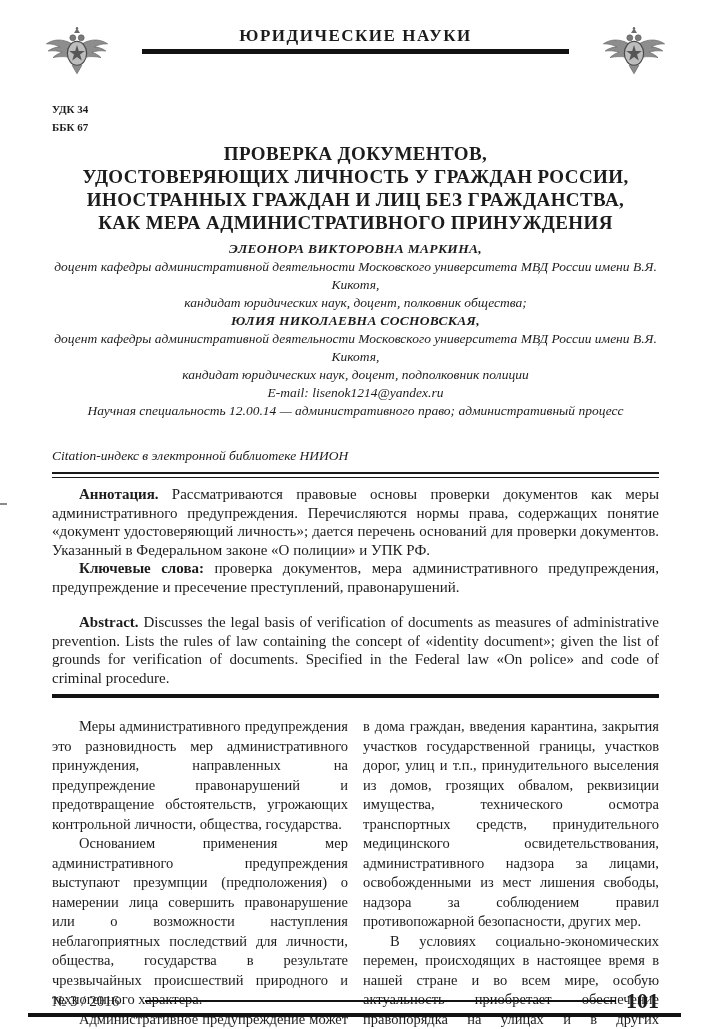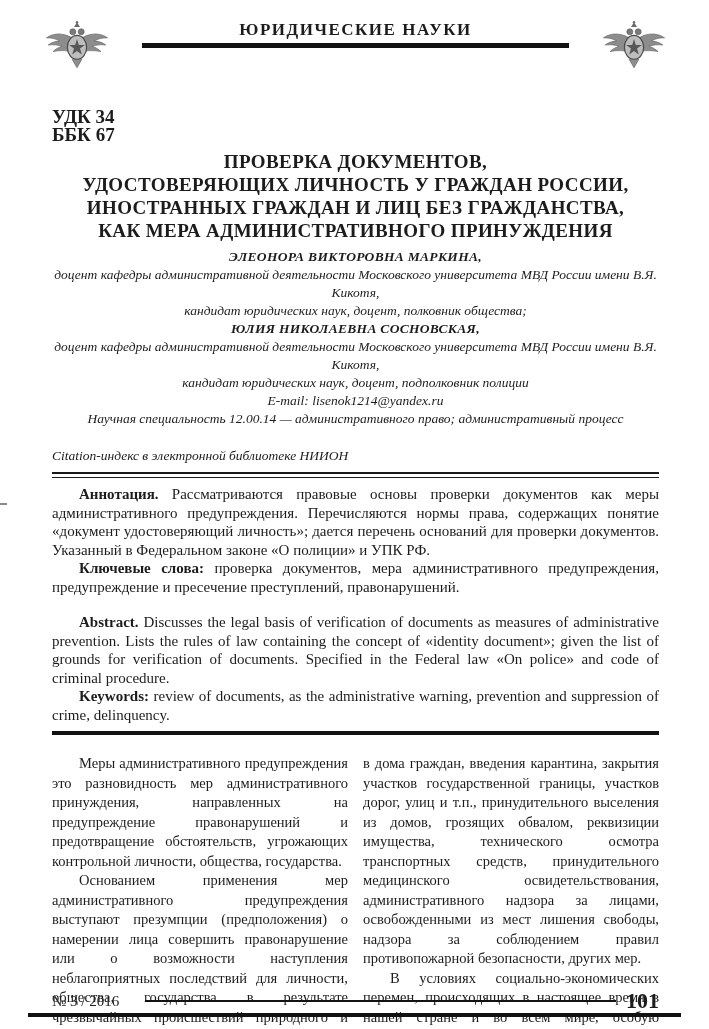--- a/index.html
+++ b/index.html
@@ -7,34 +7,34 @@
     position:relative;
     width:709px; height:1029px;
     box-sizing:border-box;
     padding:12px 50px 0 52px;
     background:#ffffff;
     font-family:"Liberation Serif", serif;
     color:#1c1c1c;
     overflow:hidden;
   }
   
-  .hdr { display:flex; align-items:flex-start; margin:2px -8px;gap:32px; }
+  .hdr { display:flex; align-items:flex-start; margin:8px -8px;gap:32px; }
   .emblem { flex:0 0 auto; width:66px; height:62px; }
   .hdr-center { flex:1 1 auto; display:flex; flex-direction:column; align-items:center; margin-top:6px; }
   .hdr-title { font-weight:bold; font-size:17px; letter-spacing:1.5px; line-height:20px; white-space:nowrap; }
   .hdr-rule { width:100%; height:5px; background:#121212; margin-top:3px; }
   
-  .classifiers { margin-top:32px; font-weight:bold; font-size:19px; line-height:18px; }
+  .classifiers { margin-top:18px; font-weight:bold; font-size:11px; line-height:18px; }
   
   .title { margin-top:6px; text-align:center; font-weight:bold; font-size:19px; line-height:23px; letter-spacing:0.4px; }
   
   .authors { margin-top:6px; text-align:center; font-style:italic; font-size:13.5px; line-height:18px; }
   .authors .a-name { font-weight:bold; letter-spacing:0.3px; }
   
-  .citation { margin-top:20px; font-style:italic; font-size:13.5px; line-height:16px; text-align:left; }
+  .citation { margin-top:28px; font-style:italic; font-size:13.5px; line-height:16px; text-align:left; }
   
   .double-rule { margin-top:8px; height:3px; border-top:2px solid #1a1a1a; border-bottom:1px solid #1a1a1a; }
   .thick-rule { height:4px; background:#121212; }
   .mid-rule { margin-top:7px; }
   
   .abstract-block { margin-top:7px; font-size:15px; line-height:18.5px; text-align:justify; }
   .abstract-block p { margin:0; text-indent:27px; }
   .abstract-block p.gap-before { margin-top:17px; }
   
   .columns { display:flex; gap:15px; margin-top:19px; }
@@ -122,21 +122,20 @@
   </div>
 
   <div class="citation">Citation-индекс в электронной библиотеке НИИОН</div>
 
   <div class="double-rule"></div>
 
   <div class="abstract-block">
     <p lang="ru"><b>Аннотация.</b><span> Рассматриваются правовые основы проверки документов как меры административного предупреждения. Перечисляются нормы права, содержащих понятие «документ удостоверяющий личность»; дается перечень оснований для проверки документов. Указанный в Федеральном законе «О полиции» и УПК РФ.</span></p>
     <p lang="ru"><b>Ключевые слова:</b><span> проверка документов, мера административного предупреждения, предупреждение и пресечение преступлений, правонарушений.</span></p>
     <p lang="en" class="gap-before"><b>Abstract.</b><span> Discusses the legal basis of verification of documents as measures of administrative prevention. Lists the rules of law containing the concept of «identity document»; given the list of grounds for verification of documents. Specified in the Federal law «On police» and code of criminal procedure.</span></p>
-    <p lang="en"><b>Keywords:</b><span> review of documents, as the administrative warning, prevention and suppression of crime, delinquency.</span></p>
   </div>
 
   <div class="thick-rule mid-rule"></div>
 
   <div class="columns">
     <div class="col" lang="ru">
       <p>Меры административного предупреждения это разновидность мер административного принуждения, направленных на предупреждение правонарушений и предотвращение обстоятельств, угрожающих контрольной личности, общества, государства.</p>
       <p>Основанием применения мер административного предупреждения выступают презумпции (предположения) о намерении лица совершить правонарушение или о возможности наступления неблагоприятных последствий для личности, общества, государства в результате чрезвычайных происшествий природного и техногенного характера.</p>
       <p>Административное предупреждение может быть осуществлено в виде контрольной проверки, проверки документов, досмотра вещей, багажа, ручной клади, досмотра транспортных средств, личного досмотра, административного задержания, вхождения</p>
     </div>

